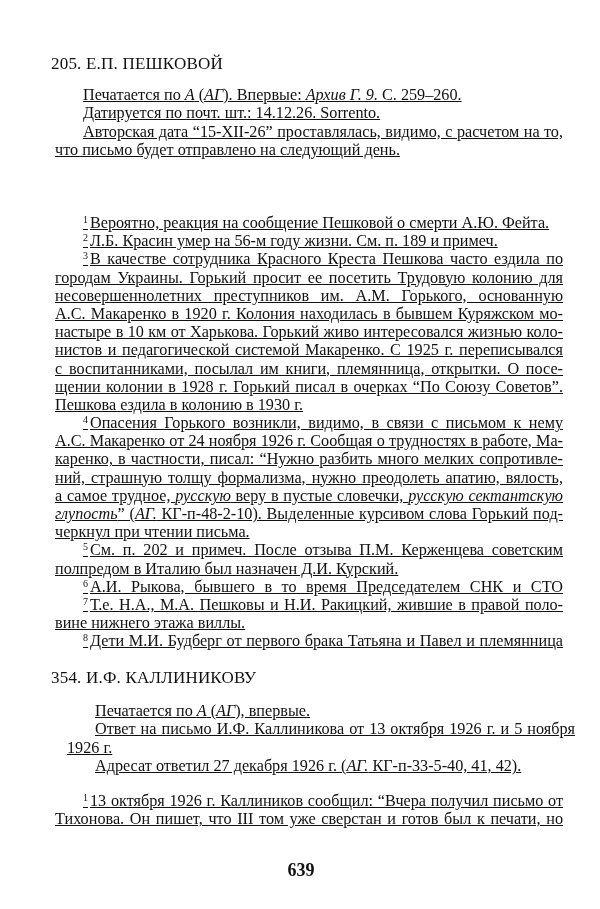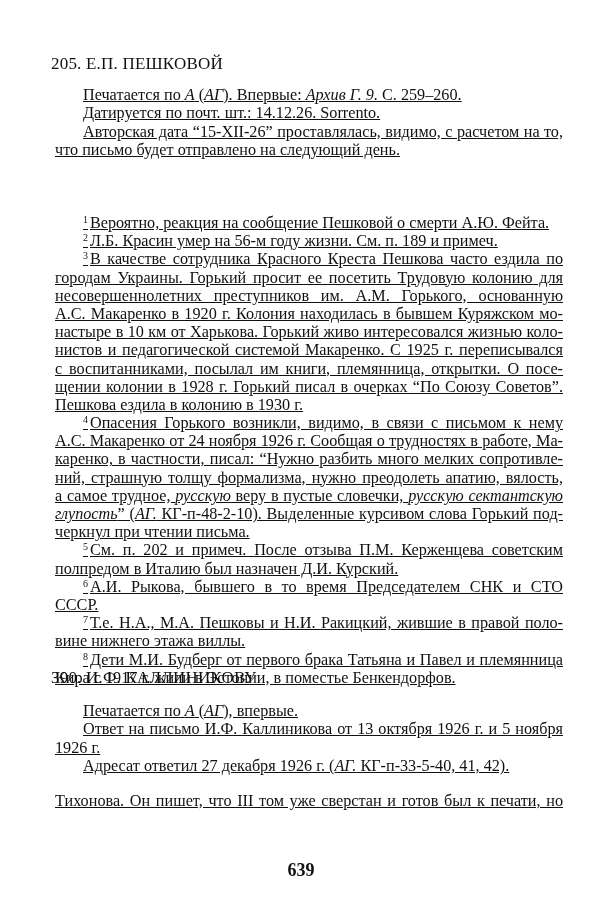--- a/index.html
+++ b/index.html
@@ -52,36 +52,35 @@
     <span class="ln">каренко, в частности, писал: “Нужно разбить много мелких сопротивле-</span>
     <span class="ln">ний, страшную толщу формализма, нужно преодолеть апатию, вялость,</span>
     <span class="ln"><span>а самое трудное, </span><i>русскую</i><span> веру в пустые словечки, </span><i>русскую сектантскую</i></span>
     <span class="ln"><i>глупость</i><span>” (</span><i>АГ.</i><span> КГ-п-48-2-10). Выделенные курсивом слова Горький под-</span></span>
     <span class="ln last">черкнул при чтении письма.</span>
 
     <span class="ln ind"><sup>5</sup><span>См. п. 202 и примеч. После отзыва П.М. Керженцева советским</span></span>
     <span class="ln last">полпредом в Италию был назначен Д.И. Курский.</span>
 
     <span class="ln ind"><sup>6</sup><span>А.И. Рыкова, бывшего в то время Председателем СНК и СТО</span></span>
-    <span class="ln last">СССР.</span>
 
     <span class="ln ind"><sup>7</sup><span>Т.е. Н.А., М.А. Пешковы и Н.И. Ракицкий, жившие в правой поло-</span></span>
     <span class="ln last">вине нижнего этажа виллы.</span>
 
     <span class="ln ind"><sup>8</sup><span>Дети М.И. Будберг от первого брака Татьяна и Павел и племянница</span></span>
-    <span class="ln last">Кира с 1917 г. жили в Эстонии, в поместье Бенкендорфов.</span>
   </div>
 
-  <div class="heading" style="top:668px;">390. И.Ф. КАЛЛИНИКОВУ</div>
+  <div class="heading" style="top:668px;">354. И.Ф. КАЛЛИНИКОВУ</div>
 
-  <div class="block" style="top:702px;">
+  <div class="block" style="top:702px;margin-left:12px;">
     <span class="ln ind last"><span>Печатается по </span><i>А</i><span> (</span><i>АГ</i><span>), впервые.</span></span>
     <span class="ln ind">Ответ на письмо И.Ф. Каллиникова от 13 октября 1926 г. и 5 ноября</span>
     <span class="ln last">1926 г.</span>
     <span class="ln ind last"><span>Адресат ответил 27 декабря 1926 г. (</span><i>АГ.</i><span> КГ-п-33-5-40, 41, 42).</span></span>
   </div>
 
   <div class="block fn-block" style="top:792px;">
+    <span class="ln ind"><sup>1</sup><span>13 октября 1926 г. Каллиников сообщил: “Вчера получил письмо от</span></span>
     <span class="ln">Тихонова. Он пишет, что III том уже сверстан и готов был к печати, но</span>
   </div>
 
   <div class="pagenum">639</div>
 </div>
 
 </body></html>

